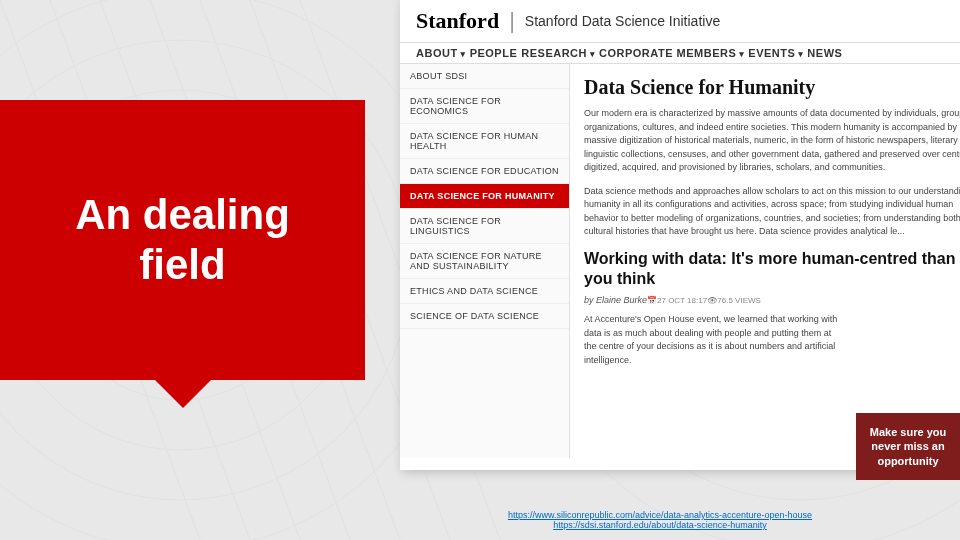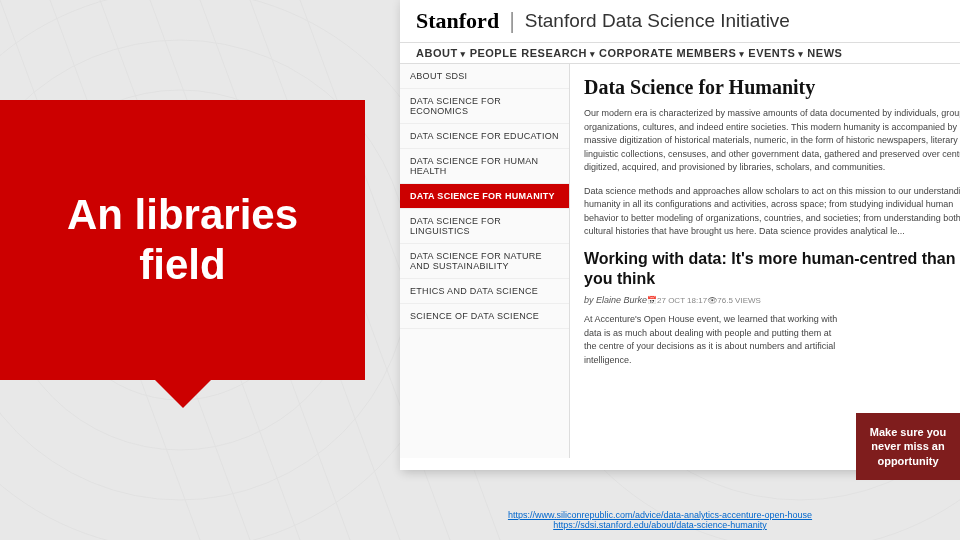--- a/index.html
+++ b/index.html
@@ -84,21 +84,21 @@
       font-size: 22px;
       font-weight: bold;
       color: #000;
       font-family: Georgia, serif;
     }
     .separator {
       color: #999;
       font-size: 22px;
     }
     .initiative-text {
-      font-size: 19px;
+      font-size: 14px;
       color: #333;
     }
 
     
     .nav-bar {
       background: white;
       border-bottom: 1px solid #ddd;
       padding: 4px 16px;
       display: flex;
       gap: 4px;
@@ -273,21 +273,21 @@
       <line x1="810" y1="0" x2="960" y2="250"></line>
       <line x1="860" y1="0" x2="960" y2="200"></line>
       <line x1="910" y1="0" x2="960" y2="150"></line>
       <line x1="960" y1="0" x2="960" y2="100"></line>
     </g>
   </svg>
 </div>
 
 <div class="left-red-box">
   <div class="left-red-box-text">
-    <span>An libraries</span><br>
+    <span>An dealing</span><br>
     <span>field</span>
   </div>
 </div>
 
 <div class="browser-window">
 
   <div class="site-header">
     <span class="stanford-logo">Stanford</span>
     <span class="separator">|</span>
     <span class="initiative-text">Stanford Data Science Initiative</span>
@@ -300,22 +300,22 @@
     <span class="nav-item has-arrow">CORPORATE MEMBERS</span>
     <span class="nav-item has-arrow">EVENTS</span>
     <span class="nav-item">NEWS</span>
   </div>
 
   <div class="page-content">
 
     <div class="sidebar">
       <div class="sidebar-item">ABOUT SDSI</div>
       <div class="sidebar-item">DATA SCIENCE FOR ECONOMICS</div>
+      <div class="sidebar-item">DATA SCIENCE FOR HUMAN HEALTH</div>
       <div class="sidebar-item">DATA SCIENCE FOR EDUCATION</div>
-      <div class="sidebar-item">DATA SCIENCE FOR HUMAN HEALTH</div>
       <div class="sidebar-item active">DATA SCIENCE FOR HUMANITY</div>
       <div class="sidebar-item">DATA SCIENCE FOR LINGUISTICS</div>
       <div class="sidebar-item">DATA SCIENCE FOR NATURE AND SUSTAINABILITY</div>
       <div class="sidebar-item">ETHICS AND DATA SCIENCE</div>
       <div class="sidebar-item">SCIENCE OF DATA SCIENCE</div>
     </div>
 
     <div class="main-area">
       <div class="page-title">Data Science for Humanity</div>
       <div class="page-body-text">Our modern era is characterized by massive amounts of data documented by individuals, groups, organizations, cultures, and indeed entire societies. This modern humanity is accompanied by massive digitization of historical materials, numeric, in the form of historic newspapers, literary and linguistic collections, censuses, and other government data, gathered and preserved over centuries, digitized, acquired, and provisioned by libraries, scholars, and communities.</div>

